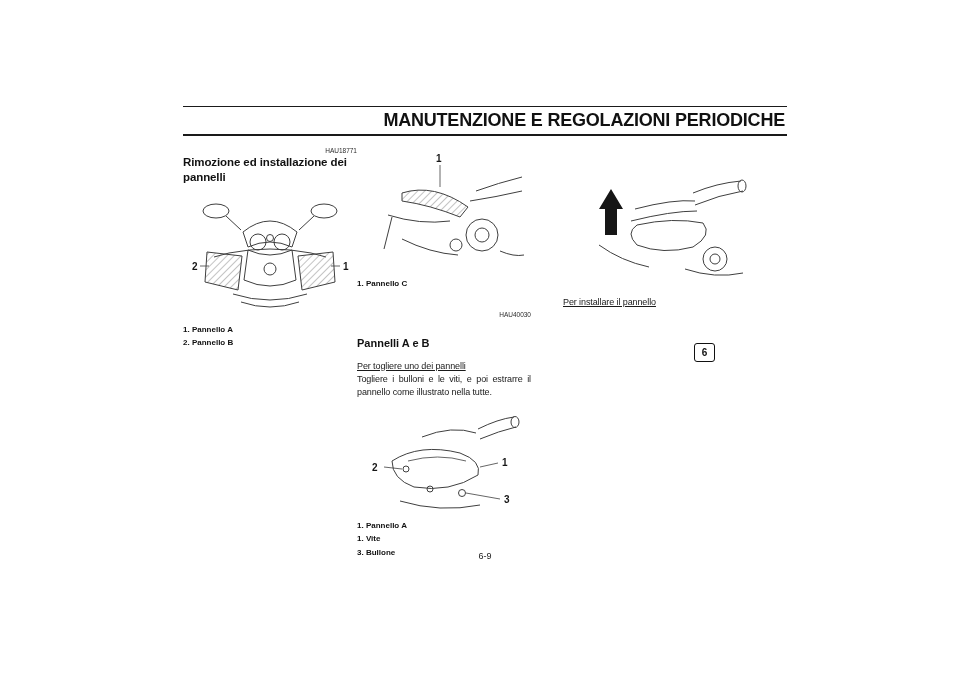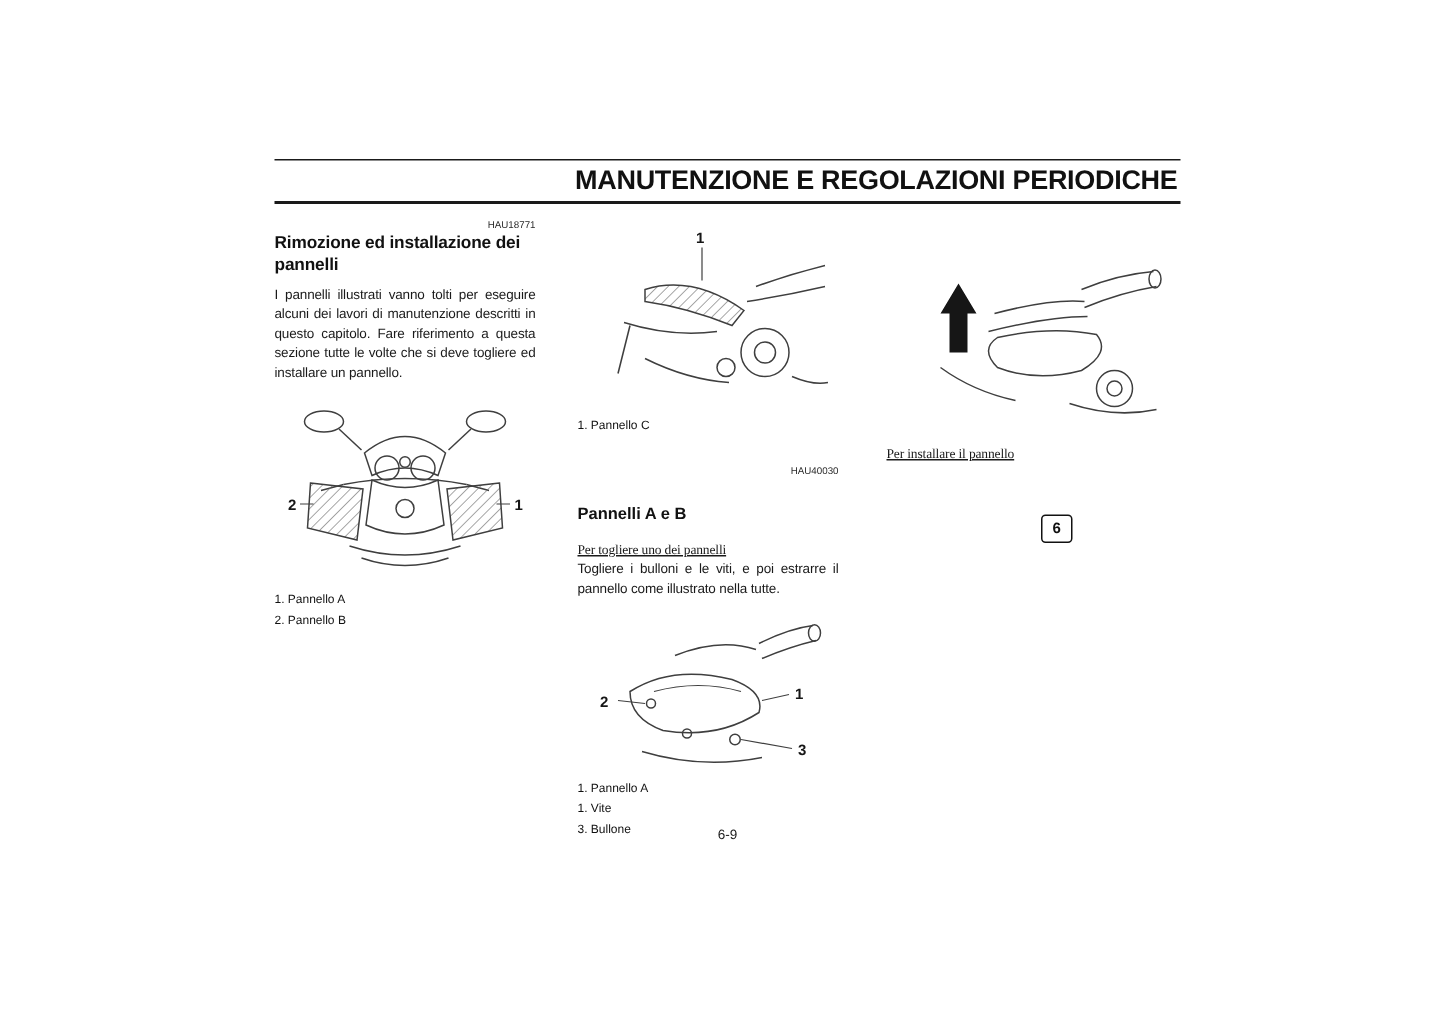--- a/index.html
+++ b/index.html
@@ -10,30 +10,30 @@
   .page { position:relative; width:960px; height:678px; background:#fff; }
   .content { position:absolute; left:183px; top:106px; width:604px; }
 
   .header-title {
     text-align:right; font-weight:bold; font-size:18px; letter-spacing:-0.2px;
     color:#111; padding:3px 2px 3px 0;
     border-top:1px solid #1a1a1a; border-bottom:2.5px solid #1a1a1a;
   }
 
   .columns { display:flex; margin-top:9px; }
-  .col-left  { width:174px; margin-right:28px; }
+  .col-left  { width:174px; }
   .col-mid   { width:174px; margin-right:32px; }
   .col-right { width:196px; }
 
   .code { font-size:6.5px; color:#2a2a2a; text-align:right; margin-top:2px; }
   .h1 { font-size:11.5px; font-weight:bold; line-height:1.3; letter-spacing:-0.1px; margin:1px 0 5px 0; color:#111; }
   .h2 { font-size:11px; font-weight:bold; margin:19px 0 0 0; color:#111; }
   .body { font-size:9px; line-height:1.45; letter-spacing:-0.1px; text-align:justify; margin-top:2px; }
-  .subhead { font-size:9px; text-decoration:underline; margin-top:12px; letter-spacing:-0.1px;font-family:Liberation Serif, serif; }
-  .caption { font-size:8px; line-height:1.7; color:#111; }
+  .subhead { font-size:9px; text-decoration:underline; margin-top:12px; letter-spacing:-0.1px; }
+  .caption { font-size:8px; line-height:1.7; color:#111;font-weight:bold; }
 
   .fig { display:block; margin:6px auto 2px auto; }
   .fig-gap-top { margin-top:28px; }
   .callout { font:600 10px "Liberation Sans", sans-serif; fill:#161616; }
 
   .chapter-tab {
     position:absolute; left:694px; top:343px; width:19px; height:17px;
     border:1.6px solid #111; border-radius:3px;
     display:flex; align-items:center; justify-content:center;
     font-size:10px; font-weight:bold; color:#111; background:#fff;
@@ -54,21 +54,20 @@
 <div class="page">
   <div class="content">
 
     <div class="header-title">MANUTENZIONE E REGOLAZIONI PERIODICHE</div>
 
     <div class="columns">
 
       <div class="col-left">
         <div class="code">HAU18771</div>
         <div class="h1">Rimozione ed installazione dei pannelli</div>
-        <div class="body">I pannelli illustrati vanno tolti per eseguire alcuni dei lavori di manutenzione descritti in questo capitolo. Fare riferimento a questa sezione tutte le volte che si deve togliere ed installare un pannello.</div>
 
         <svg class="fig" width="170" height="130" viewBox="0 0 170 130">
           <defs>
             <pattern id="hatchA" width="5" height="5" patternUnits="userSpaceOnUse" patternTransform="rotate(45)">
               <line x1="0" y1="0" x2="0" y2="5" stroke="#6a6a6a" stroke-width="0.8"></line>
             </pattern>
           </defs>
           <g fill="none" stroke="#3f3f3f" stroke-width="1">
             <ellipse cx="31" cy="20" rx="13" ry="7"></ellipse>
             <path d="M41 25 L56 39"></path>

